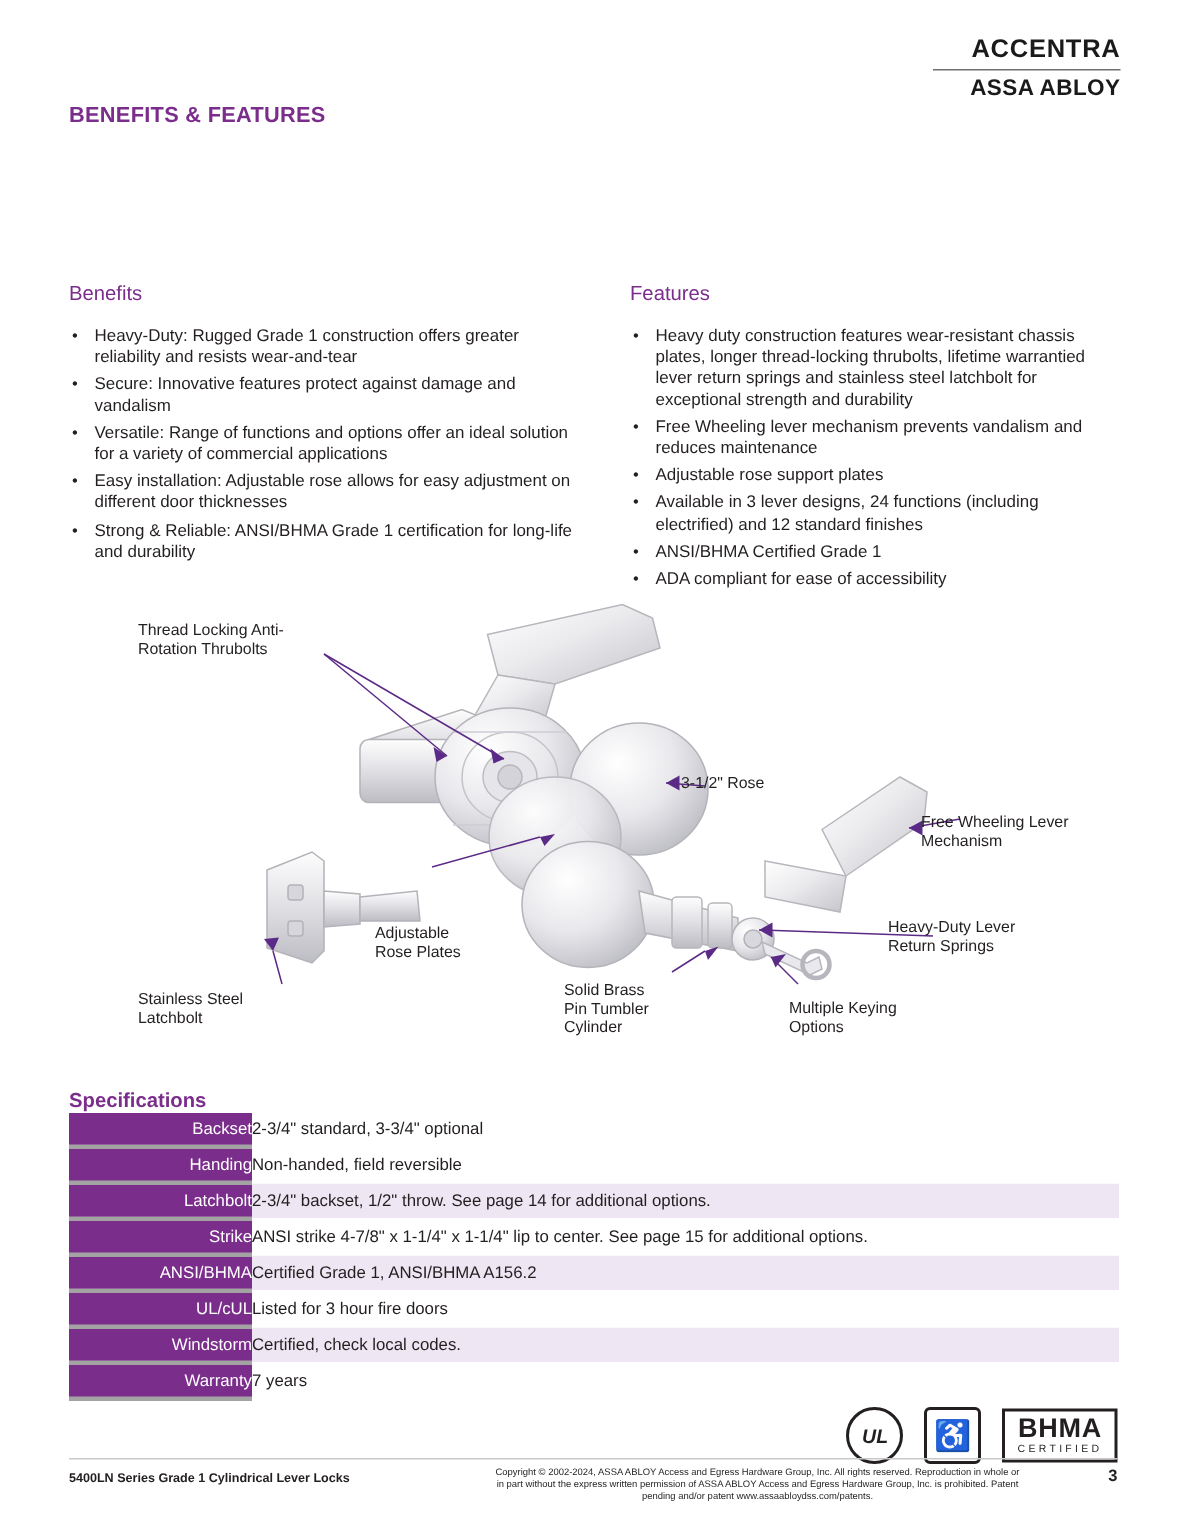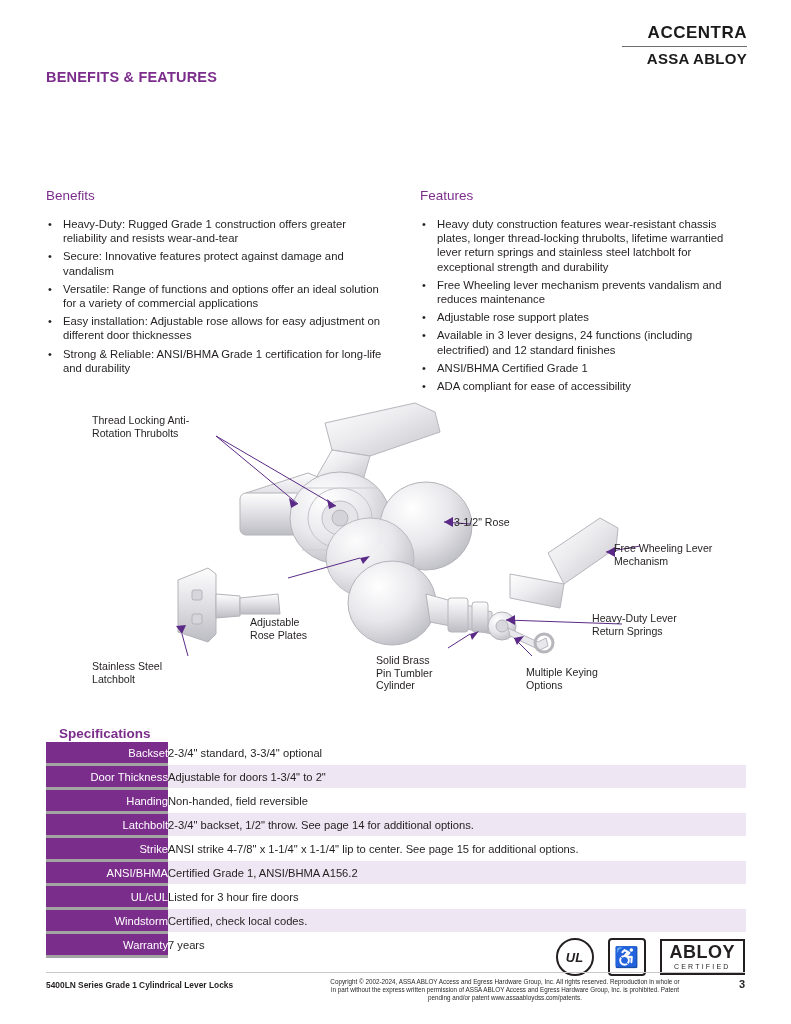--- a/index.html
+++ b/index.html
@@ -117,21 +117,21 @@
     position: absolute;
     font-size: 10.6px;
     line-height: 12.6px;
     color: #231f20;
   }
 
   
   .spec-heading {
     position: absolute;
     top: 726px;
-    left: 59px;
+    left: 46px;
     font-size: 13.5px;
     font-weight: bold;
     color: #7b2d8b;
   }
   table.spec {
     position: absolute;
     top: 742px;
     left: 46px;
     width: 700px;
     border-collapse: collapse;
@@ -367,24 +367,20 @@
 Options</div>
   </div>
 
   <div class="spec-heading">Specifications</div>
   <table class="spec">
     <tbody id="spec-body">
         <tr class="plain">
           <td class="spec-label">Backset</td>
           <td class="spec-value">2-3/4" standard, 3-3/4" optional</td>
         </tr>
-        <tr class="alt">
-          <td class="spec-label">Door Thickness</td>
-          <td class="spec-value">Adjustable for doors 1-3/4" to 2"</td>
-        </tr>
         <tr class="plain">
           <td class="spec-label">Handing</td>
           <td class="spec-value">Non-handed, field reversible</td>
         </tr>
         <tr class="alt">
           <td class="spec-label">Latchbolt</td>
           <td class="spec-value">2-3/4" backset, 1/2" throw. See page 14 for additional options.</td>
         </tr>
         <tr class="plain">
           <td class="spec-label">Strike</td>
@@ -406,21 +402,21 @@
           <td class="spec-label">Warranty</td>
           <td class="spec-value">7 years</td>
         </tr>
       </tbody>
   </table>
 
   <div class="certs">
     <div class="ul-mark">UL</div>
     <div class="ada-mark">♿</div>
     <div class="bhma-mark">
-      <div class="b1">ABLOY</div>
+      <div class="b1">BHMA</div>
       <div class="b2">CERTIFIED</div>
     </div>
   </div>
 
   <div class="footer-rule"></div>
   <div class="footer-left">5400LN Series Grade 1 Cylindrical Lever Locks</div>
   <div class="footer-center">Copyright © 2002-2024, ASSA ABLOY Access and Egress Hardware Group, Inc. All rights reserved. Reproduction in whole or in part without the express written permission of ASSA ABLOY Access and Egress Hardware Group, Inc. is prohibited. Patent pending and/or patent www.assaabloydss.com/patents.</div>
   <div class="footer-page">3</div>
 
 </div>

